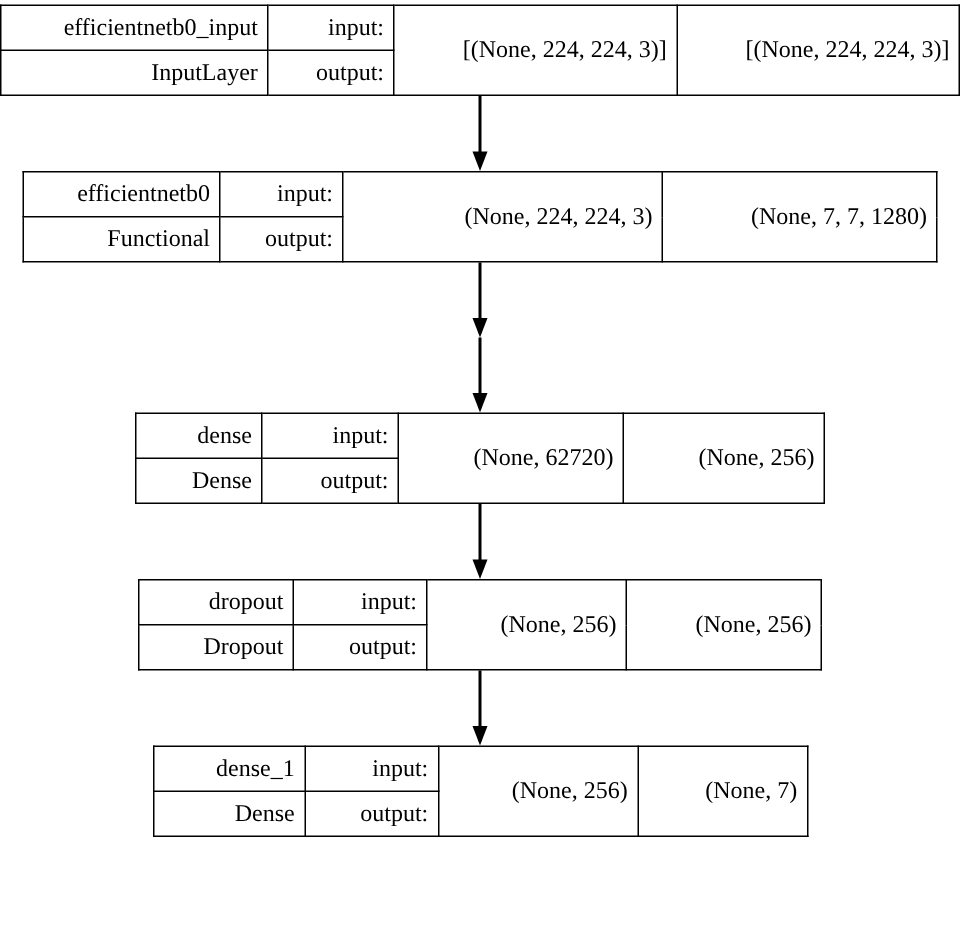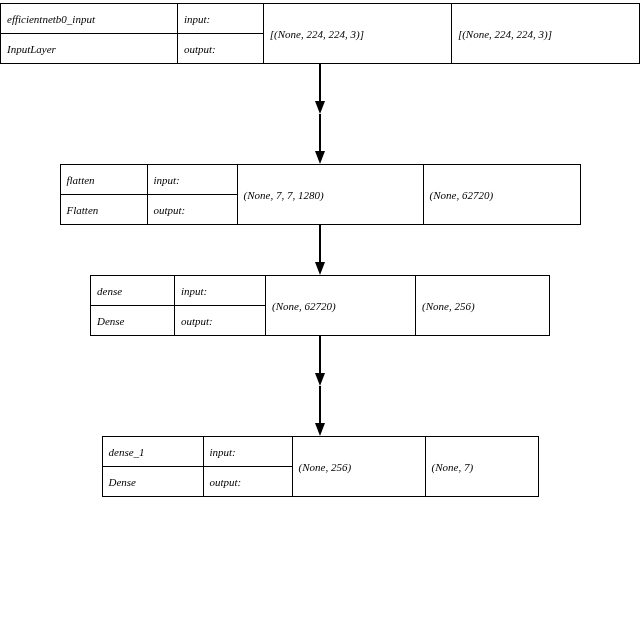--- a/index.html
+++ b/index.html
@@ -25,27 +25,26 @@
   }
   table.node {
     border-collapse: collapse;
     table-layout: fixed;
     background: #ffffff;
     flex: 0 0 auto;
   }
   table.node td {
     border: 1px solid #000000;
     height: 29px;
-    text-align: left;
+    text-align: right;
     vertical-align: middle;
-    font-size: 11px;
+    font-size: 16px;
     white-space: nowrap;
     padding: 0 6px;
     overflow: hidden;
-    font-style: italic;
   }
   
   .n0 tr:first-child td:nth-child(1){width:177px}
   .n0 tr:first-child td:nth-child(2){width:80px}
   .n0 tr:first-child td:nth-child(3){width:189px}
   .n0 tr:first-child td:nth-child(4){width:189px}
 
   .n1 tr:first-child td:nth-child(1){width:118px}
   .n1 tr:first-child td:nth-child(2){width:69px}
   .n1 tr:first-child td:nth-child(3){width:200px}
@@ -110,66 +109,80 @@
         <td>output:</td>
       </tr>
     </tbody>
   </table>
 
   <div class="edge">
     <div class="line"></div>
     <div class="head"></div>
   </div>
 
-
-  <div class="edge">
-    <div class="line"></div>
-    <div class="head"></div>
-  </div>
-
-  <table class="node n2">
-    <tbody>
-      <tr>
-        <td>flatten</td>
-        <td>input:</td>
+  <table class="node n1">
+    <tbody>
+      <tr>
+        <td>efficientnetb0</td>
+        <td>input:</td>
+        <td rowspan="2">(None, 224, 224, 3)</td>
         <td rowspan="2">(None, 7, 7, 1280)</td>
+      </tr>
+      <tr>
+        <td>Functional</td>
+        <td>output:</td>
+      </tr>
+    </tbody>
+  </table>
+
+  <div class="edge">
+    <div class="line"></div>
+    <div class="head"></div>
+  </div>
+
+
+  <div class="edge">
+    <div class="line"></div>
+    <div class="head"></div>
+  </div>
+
+  <table class="node n3">
+    <tbody>
+      <tr>
+        <td>dense</td>
+        <td>input:</td>
         <td rowspan="2">(None, 62720)</td>
-      </tr>
-      <tr>
-        <td>Flatten</td>
-        <td>output:</td>
-      </tr>
-    </tbody>
-  </table>
-
-  <div class="edge">
-    <div class="line"></div>
-    <div class="head"></div>
-  </div>
-
-  <table class="node n3">
-    <tbody>
-      <tr>
-        <td>dense</td>
-        <td>input:</td>
-        <td rowspan="2">(None, 62720)</td>
         <td rowspan="2">(None, 256)</td>
       </tr>
       <tr>
         <td>Dense</td>
         <td>output:</td>
       </tr>
     </tbody>
   </table>
 
   <div class="edge">
     <div class="line"></div>
     <div class="head"></div>
   </div>
 
+  <table class="node n4">
+    <tbody>
+      <tr>
+        <td>dropout</td>
+        <td>input:</td>
+        <td rowspan="2">(None, 256)</td>
+        <td rowspan="2">(None, 256)</td>
+      </tr>
+      <tr>
+        <td>Dropout</td>
+        <td>output:</td>
+      </tr>
+    </tbody>
+  </table>
 
   <div class="edge">
     <div class="line"></div>
     <div class="head"></div>
   </div>
 
   <table class="node n5">
     <tbody>
       <tr>
         <td>dense_1</td>

